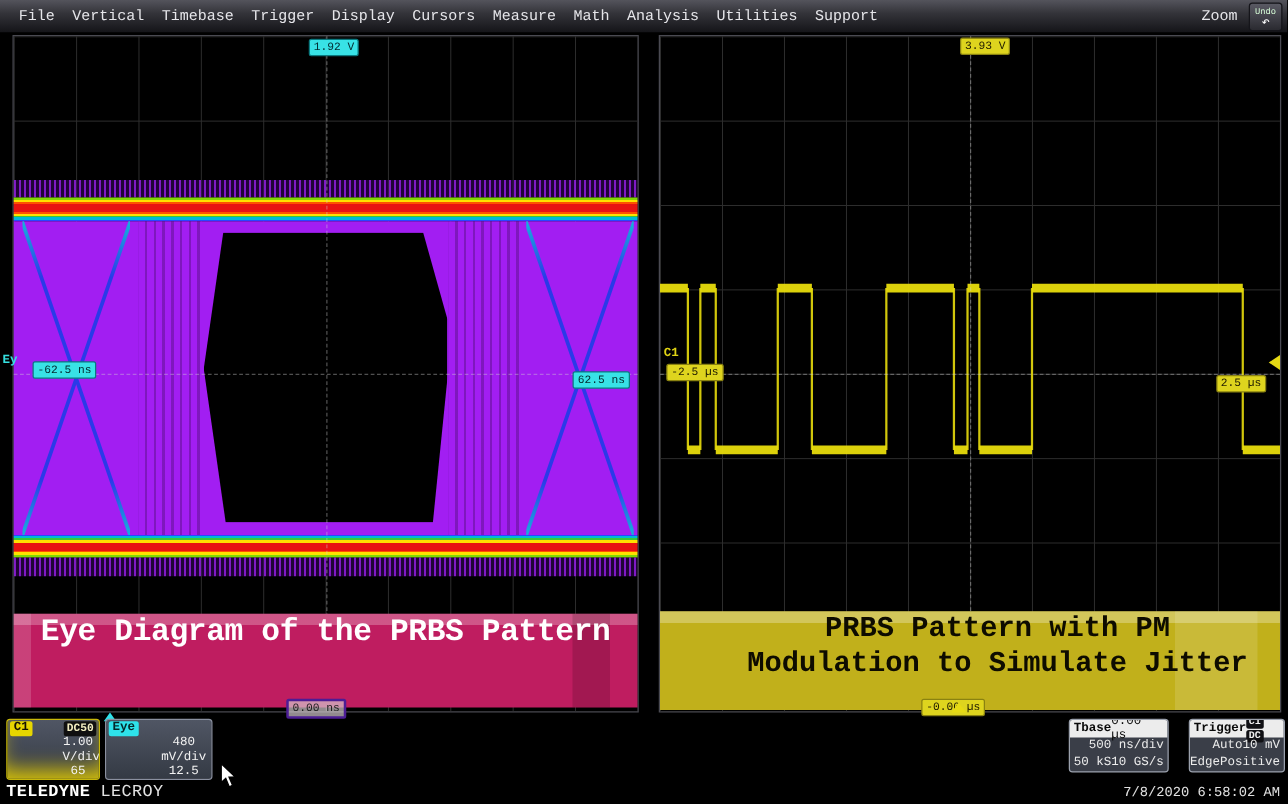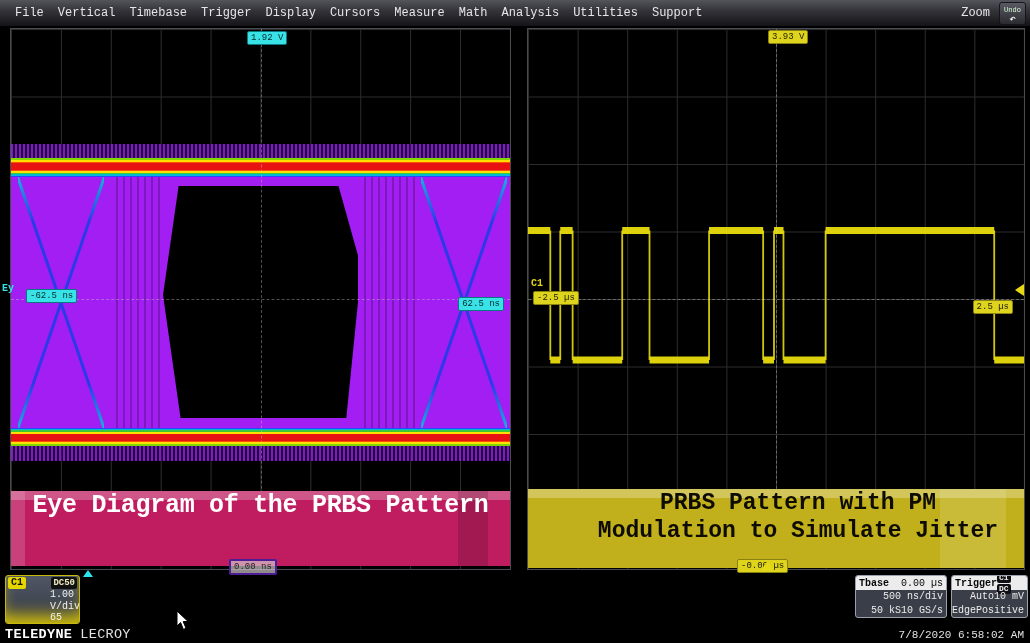--- a/index.html
+++ b/index.html
@@ -119,25 +119,25 @@
     background:linear-gradient(#505664,#343a44); border:1px solid #8a90a0;
     font-size:10px; color:#f2f2f2; overflow:hidden; z-index:10; }
   #desc-c1 { left:5px; width:75px; border-color:#c8b80a;
     box-shadow:inset 0 -14px 16px -6px rgba(240,215,0,.85); }
   #desc-eye { left:84px; width:86px; }
   .desc-head { display:flex; justify-content:space-between; align-items:center; padding:1px 2px 0 2px; }
   .chip { display:inline-block; font-weight:bold; font-size:10px; padding:0 3px; border-radius:2px; line-height:12px; }
   .chip-c1 { background:#e6d600; color:#151200; }
   .chip-dc50 { background:#101010; color:#f0ecc0; font-size:9px; padding:0 2px; }
   .chip-eye { background:#2ee2ea; color:#05282a; }
-  .desc-line { text-align:left; padding-right:4px; line-height:11.5px;padding-left:44px; }
+  .desc-line { text-align:center; padding-right:4px; line-height:11.5px;padding-left:44px; }
 
   .tbox { position:absolute; top:575px; height:43px; border-radius:3px;
     background:#3a3e48; border:1px solid #9aa0ac; font-size:10px; color:#ececec; overflow:hidden; z-index:10; }
-  #desc-tbase { left:855px; width:92px; }
+  #desc-tbase { left:855px; width:80px; }
   #desc-trig  { left:951px; width:77px; }
   .tbox-head { height:14px; background:#ececec; color:#0a0a0a;
     display:flex; justify-content:space-between; align-items:center; padding:0 3px; }
   .tbox-head .hd-label { font-weight:bold; }
   .tbox-row { display:flex; justify-content:flex-end; padding:0 3px; line-height:13.5px; }
   .tbox-row.single { justify-content:flex-end; }
   .mini-chip { background:#101014; color:#f0f0f0; font-size:8px; font-weight:bold;
     padding:0 2px; border-radius:2px; line-height:10px; display:inline-block; }
 
   .brand { position:absolute; left:5px; top:627px; font-size:13.5px; color:#fff; z-index:10; }
@@ -227,20 +227,28 @@
 
   <div class="desc" id="desc-c1">
     <div class="desc-head">
       <span class="chip chip-c1">C1</span>
       <span class="chip chip-dc50">DC50</span>
     </div>
     <div class="desc-line">1.00 V/div</div>
     <div class="desc-line">65 mV offset</div>
   </div>
 
+  <div class="desc" id="desc-eye">
+    <div class="desc-head">
+      <span class="chip chip-eye">Eye</span>
+    </div>
+    <div class="desc-line">480 mV/div</div>
+    <div class="desc-line">12.5 ns/div</div>
+    <div class="desc-line">33.312 k#</div>
+  </div>
 
   <div class="tbox" id="desc-tbase">
     <div class="tbox-head">
       <span class="hd-label">Tbase</span>
       <span>0.00 µs</span>
     </div>
     <div class="tbox-row single">
       <span>500 ns/div</span>
     </div>
     <div class="tbox-row">

